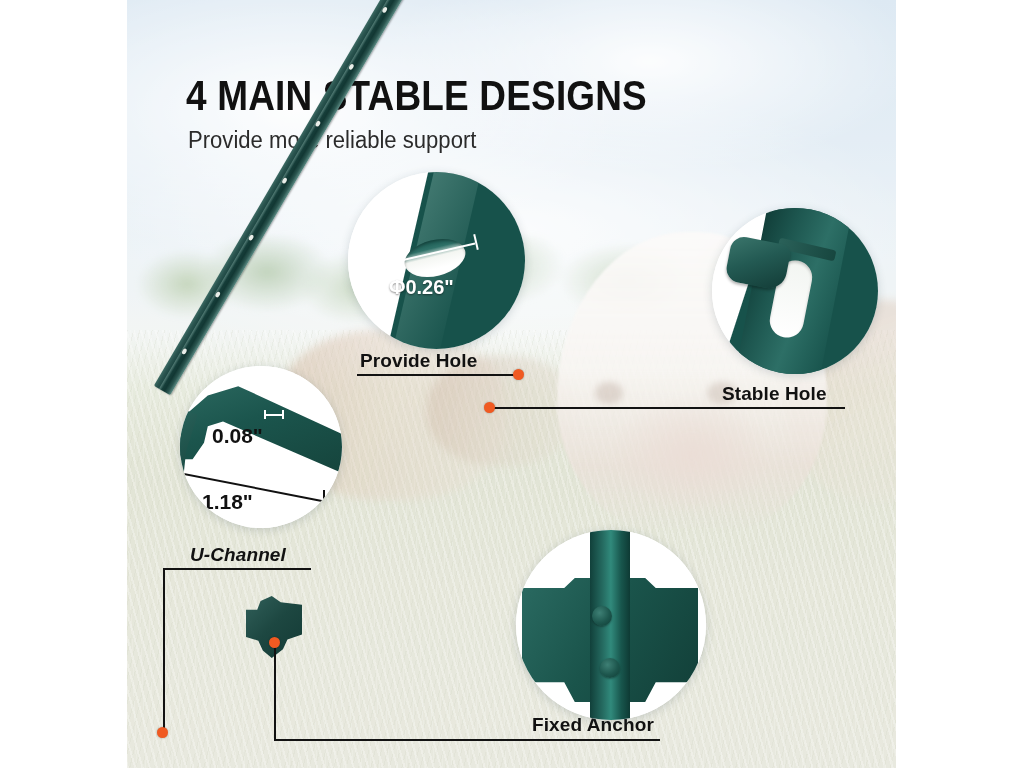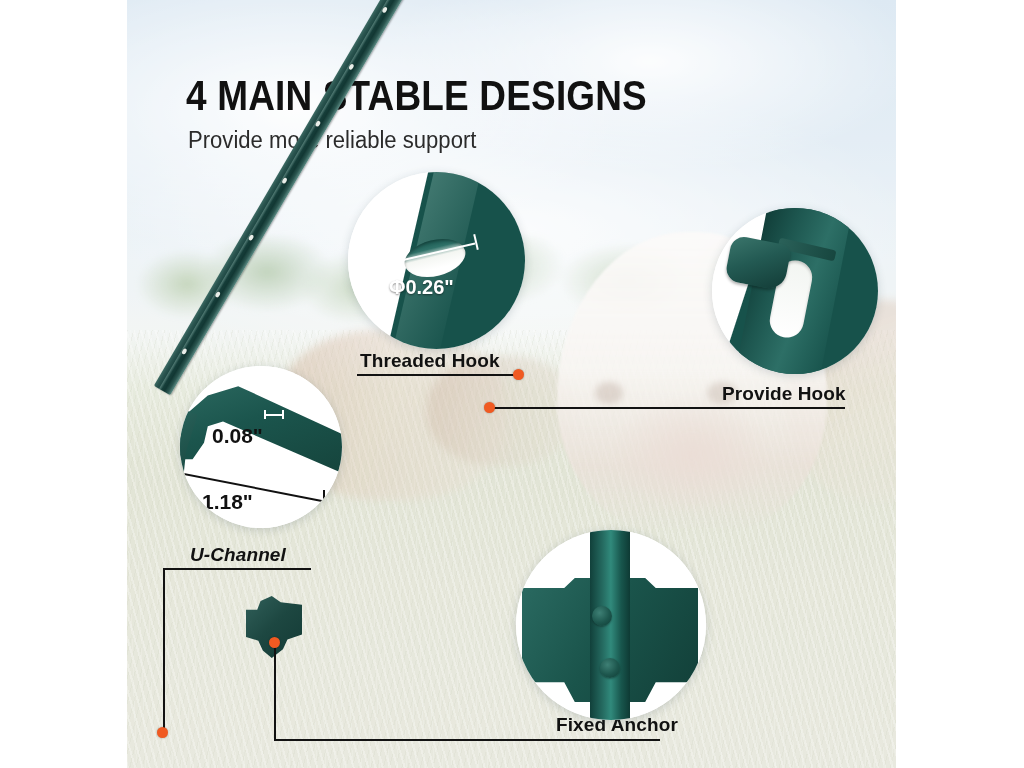--- a/index.html
+++ b/index.html
@@ -286,24 +286,24 @@
   <div class="dot" style="left:484px;top:402px;"></div>
 
   <div class="lead h" style="left:163px;top:568px;width:148px;"></div>
   <div class="lead v" style="left:163px;top:568px;height:166px;"></div>
   <div class="dot" style="left:157px;top:727px;"></div>
 
   <div class="lead v" style="left:274px;top:646px;height:94px;"></div>
   <div class="lead h" style="left:274px;top:739px;width:386px;"></div>
   <div class="dot" style="left:269px;top:637px;"></div>
 
-  <div class="clabel" style="left:360px;top:350px;">Threaded Hook</div>
-  <div class="clabel" style="left:722px;top:383px;">Provide Hook</div>
+  <div class="clabel" style="left:360px;top:350px;">Provide Hole</div>
+  <div class="clabel" style="left:722px;top:383px;">Stable Hole</div>
   <div class="clabel" style="left:190px;top:544px;font-style:italic;">U-Channel</div>
-  <div class="clabel" style="left:532px;top:714px;margin-left:24px;">Fixed Anchor</div>
+  <div class="clabel" style="left:532px;top:714px;">Fixed Anchor</div>
 
   <div class="bubble" id="bub-threaded" style="left:348px;top:172px;width:177px;height:177px;">
     <div class="bub-inner">
       <div class="diag"></div>
       <div class="sheen"></div>
       <div class="hole-oval"></div>
       <div class="dim-arrow" style="left:52px;top:79px;width:76px;transform:rotate(-13deg);"></div>
       <div class="dim-cap" style="left:52px;top:70px;height:16px;transform:rotate(-13deg);"></div>
       <div class="dim-cap" style="left:127px;top:62px;height:16px;transform:rotate(-13deg);"></div>
       <div class="dim-text" style="left:41px;top:104px;">Φ0.26"</div>

